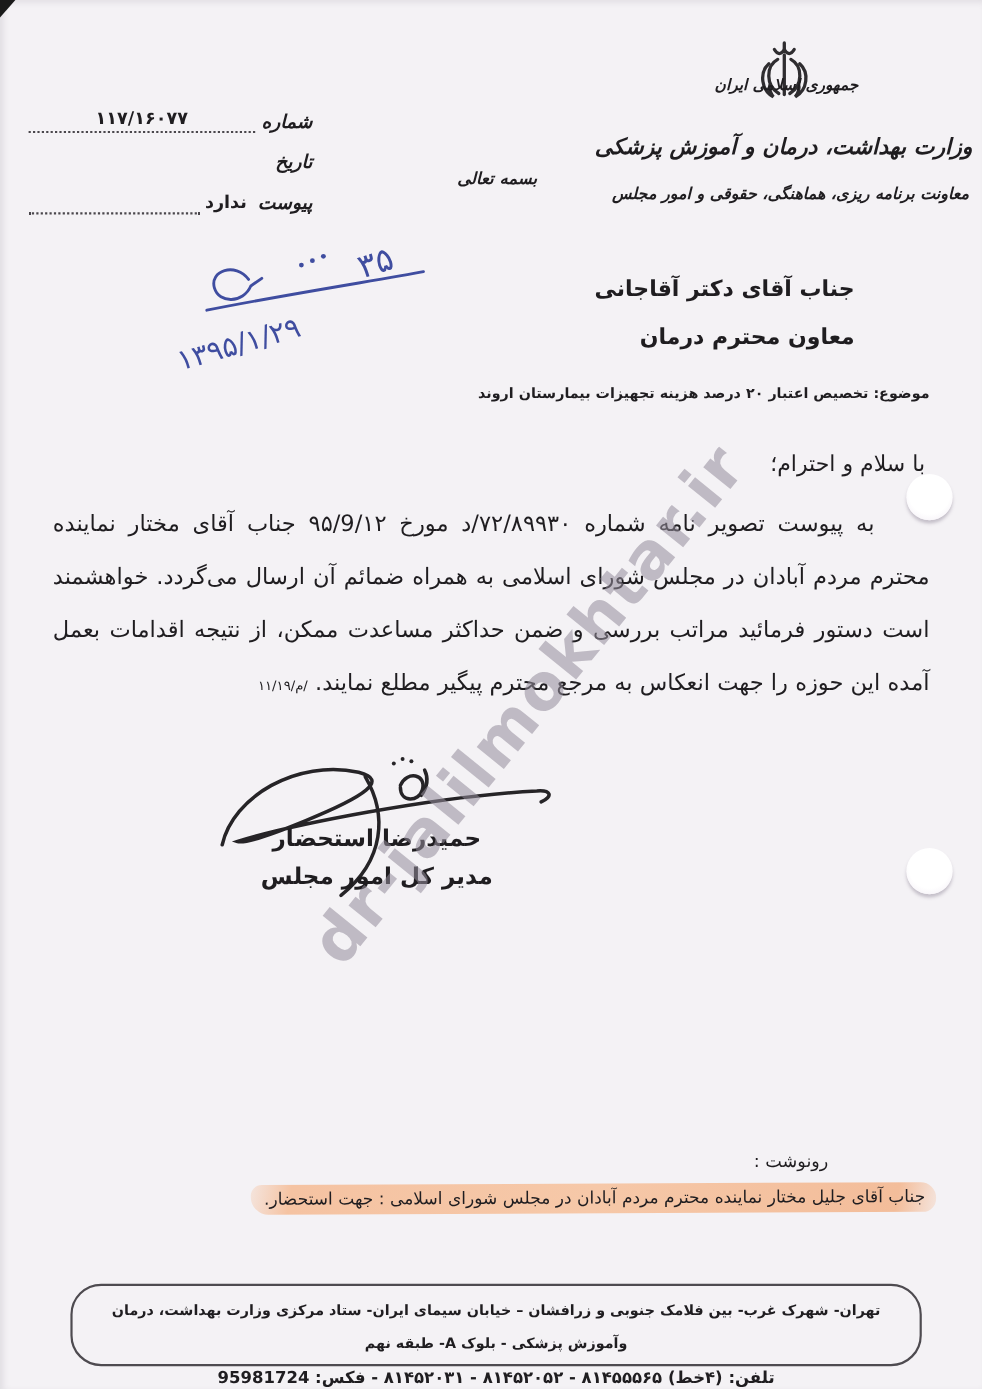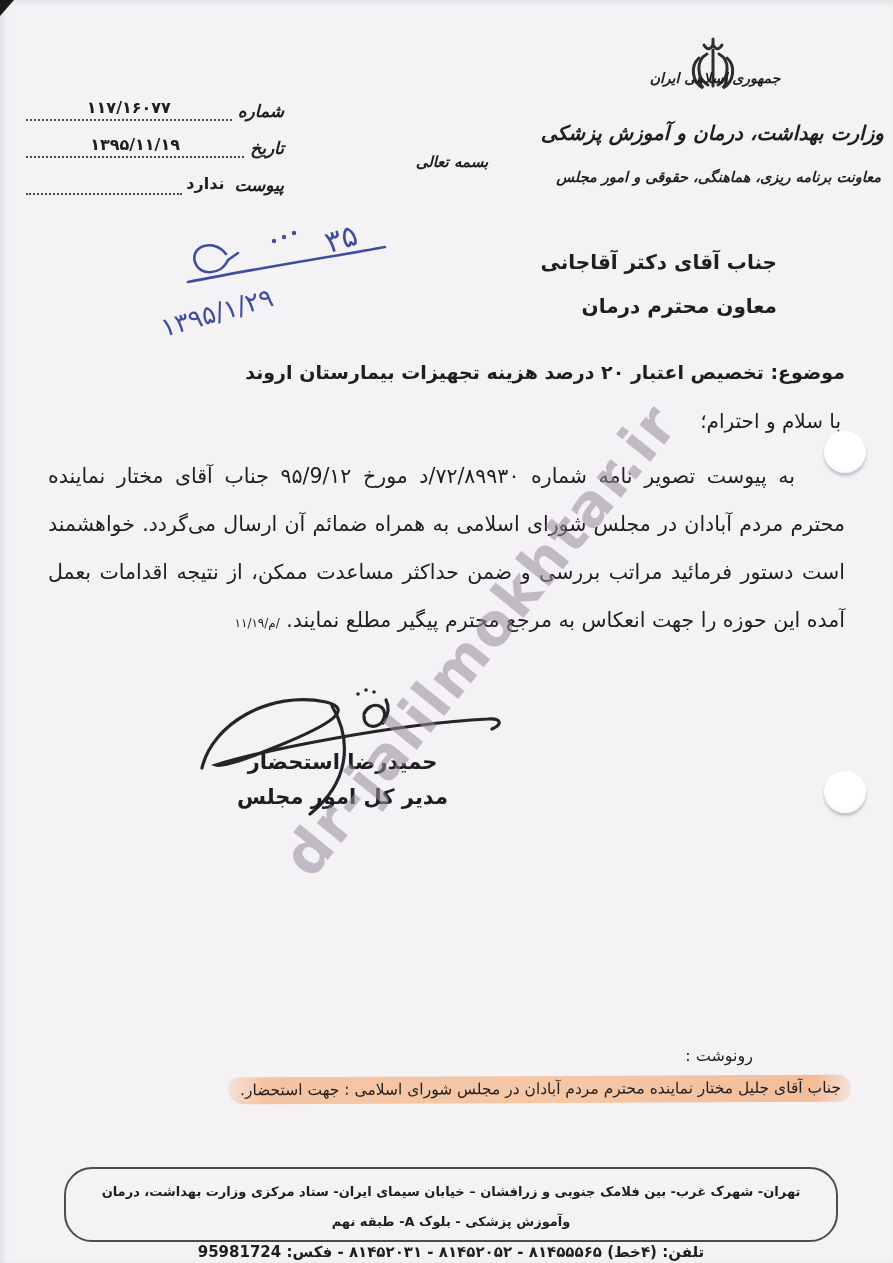--- a/index.html
+++ b/index.html
@@ -21,21 +21,21 @@
   .bismillah{left:392px;top:153px;width:120px;text-align:center;font-size:15px;font-weight:bold;}
   
   .meta{left:26px;top:84px;width:258px;direction:rtl;font-size:16px;}
   .meta-row{display:flex;align-items:flex-end;height:37px;}
   .meta-label{font-style:italic;font-weight:bold;font-size:17px;padding-left:6px;white-space:nowrap;}
   .meta-value{font-weight:bold;border-bottom:2px dotted #4a474c;text-align:center;padding:0 4px 2px 4px;}
   .grow{flex:1;}
   .dotfill{flex:1;border-bottom:2px dotted #4a474c;height:1em;}
   
   .recipient{right:116px;top:240px;text-align:right;font-weight:bold;font-size:20px;line-height:44px;}
-  .subject{right:48px;top:361px;font-size:19px;font-weight:bold;}
+  .subject{right:48px;top:351px;font-size:13px;font-weight:bold;}
   .greeting{right:52px;top:409px;font-size:20px;}
   
   .body-text{
     right:48px;left:48px;top:452px;
     font-size:20.5px;line-height:48px;text-align:justify;
     text-indent:50px;
   }
   .typist{font-size:12px;font-weight:normal;}
   
   .sig-names{left:195px;top:745px;width:295px;text-align:center;font-weight:bold;font-size:21px;line-height:35px;}
@@ -99,21 +99,20 @@
   <div class="abs rtl callig department">معاونت برنامه ریزی، هماهنگی، حقوقی و امور مجلس</div>
   <div class="abs rtl callig bismillah">بسمه تعالی</div>
 
   <div class="abs meta">
     <div class="meta-row">
       <span class="meta-label">شماره</span>
       <span class="meta-value grow">۱۱۷/۱۶۰۷۷</span>
     </div>
     <div class="meta-row">
       <span class="meta-label">تاریخ</span>
-      <span class="meta-value grow">۱۳۹۵/۱۱/۱۹</span>
     </div>
     <div class="meta-row">
       <span class="meta-label">پیوست</span>
       <span class="meta-value" style="border-bottom:none;">ندارد</span>
       <span class="dotfill"></span>
     </div>
   </div>
 
   <svg class="abs blue-note" viewBox="0 0 272 120">
     <g stroke="#3f4da0" fill="none" stroke-width="2.6" stroke-linecap="round">

